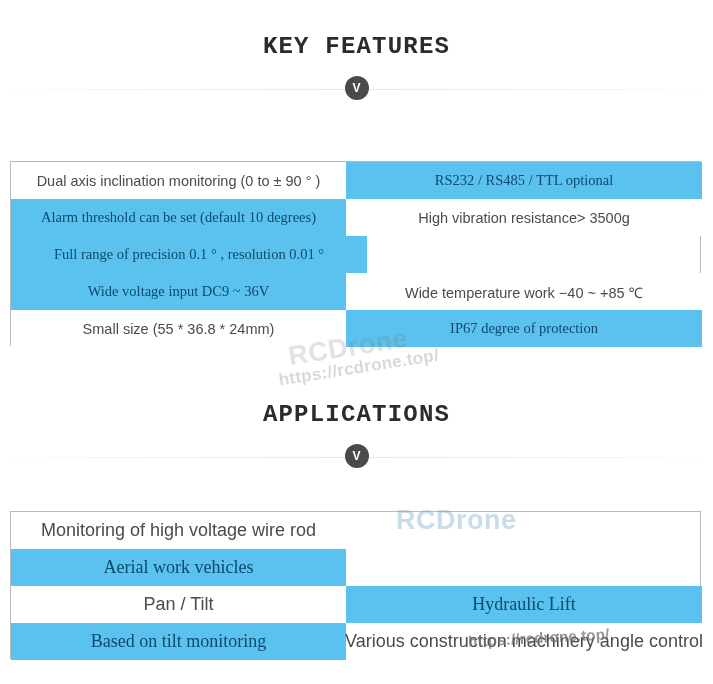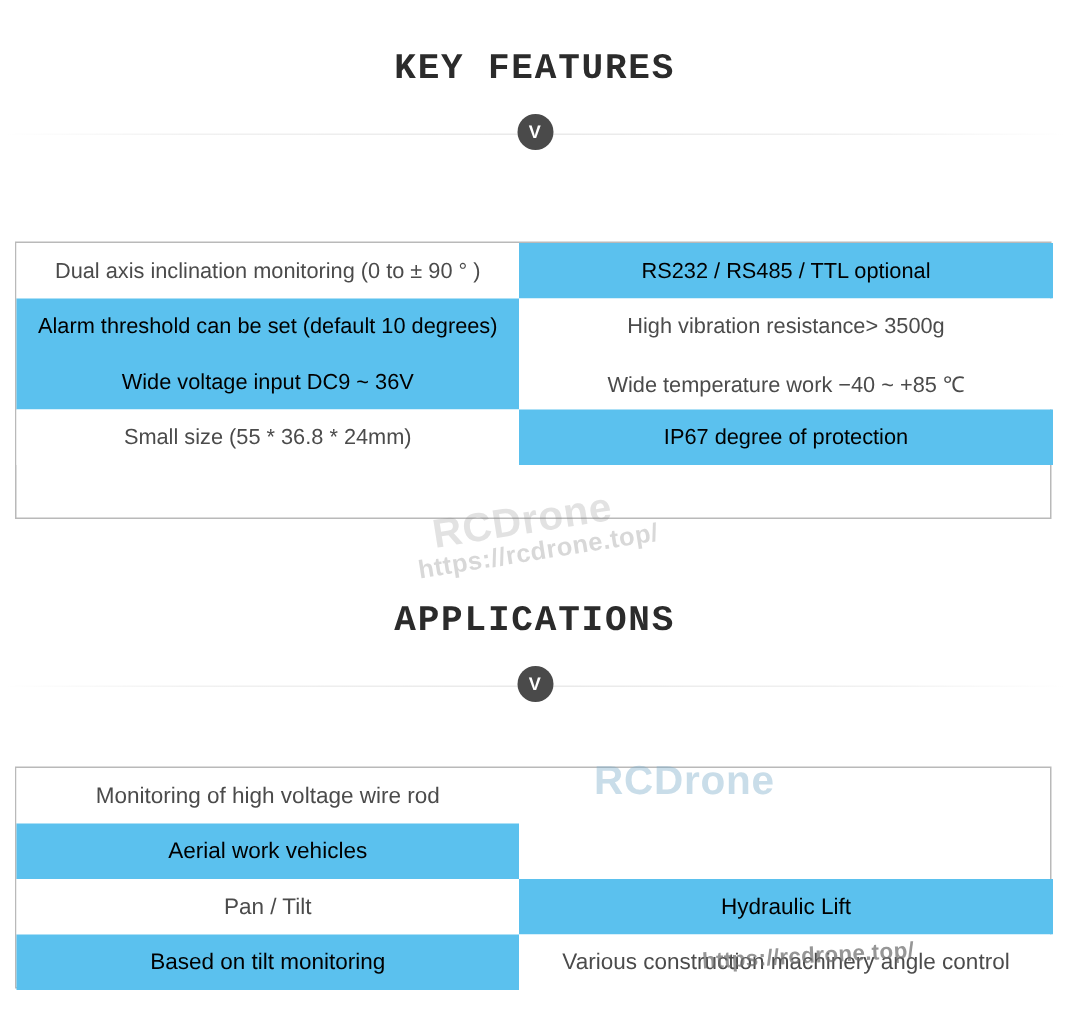--- a/index.html
+++ b/index.html
@@ -93,21 +93,22 @@
     font-family: "Liberation Sans", sans-serif;
     font-size: 14.5px;
     color: #3a3a3a;
     padding: 0 4px;
     white-space: nowrap;
     overflow: visible;
     position: relative;
   }
   .spec-cell.blue {
     background: #5bc1ee;
-    color: #000000;
+    color: #0c4a6e;
+    font-family: Liberation Serif, serif;
   }
   .spec-cell.white {
     background: #ffffff;
     color: #4b4b4b;
   }
   .spec-cell.col-left  { width: 335px; flex: 0 0 335px; }
   .spec-cell.col-right { width: 356px; flex: 0 0 356px; }
 
   
   #features-table {
@@ -118,21 +119,21 @@
   }
   #features-table .spec-cell { height: 37px; }
 
   
   #applications-table {
     left: 10px;
     top: 511px;
     width: 691px;
     height: 148px;
   }
-  #applications-table .spec-cell { height: 37px; font-size: 15px; }
+  #applications-table .spec-cell { height: 37px; font-size: 18px; }
 
   
   .wm {
     position: absolute;
     pointer-events: none;
     user-select: none;
     font-family: "Liberation Sans", sans-serif;
     white-space: nowrap;
   }
   .wm-brand {
@@ -194,20 +195,21 @@
       <div class="spec-cell col-left white">Dual axis inclination monitoring (0 to ± 90 °  )</div>
       <div class="spec-cell col-right blue">RS232 / RS485 / TTL optional</div>
     </div>
 
     <div class="spec-row">
       <div class="spec-cell col-left blue">Alarm threshold can be set (default 10 degrees)</div>
       <div class="spec-cell col-right white">High vibration resistance&gt; 3500g</div>
     </div>
 
     <div class="spec-row">
+      <div class="spec-cell col-right blue">Full range of precision 0.1 °  , resolution 0.01 °</div>
     </div>
 
     <div class="spec-row">
       <div class="spec-cell col-left blue">Wide voltage input DC9 ~ 36V</div>
       <div class="spec-cell col-right white">Wide temperature work −40 ~ +85 ℃</div>
     </div>
 
     <div class="spec-row">
       <div class="spec-cell col-left white">Small size (55 * 36.8 * 24mm)</div>
       <div class="spec-cell col-right blue">IP67 degree of protection</div>

